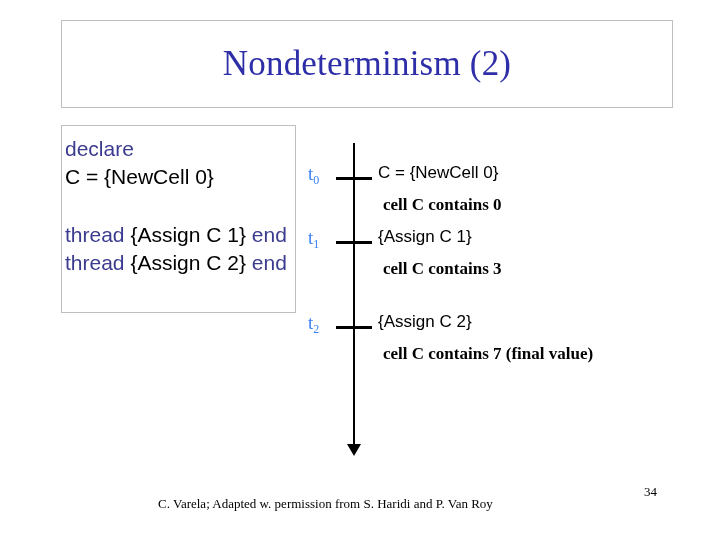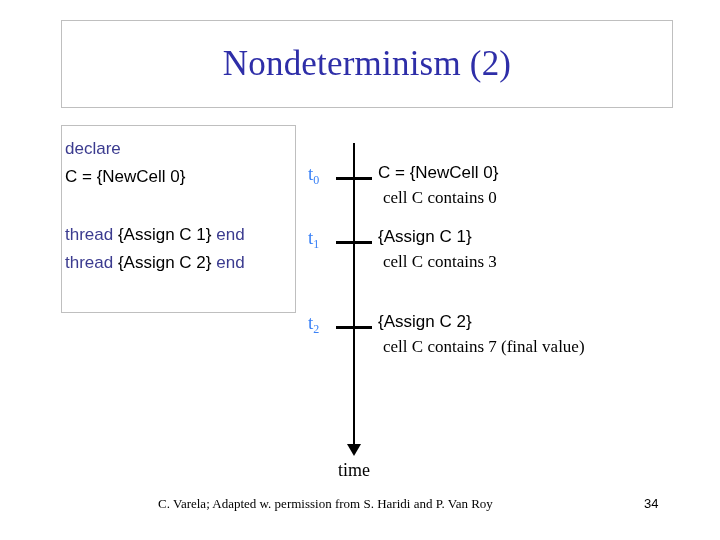--- a/index.html
+++ b/index.html
@@ -46,21 +46,21 @@
     left: 61px;
     top: 125px;
     width: 235px;
     height: 188px;
     border: 1px solid #bfbfbf;
     box-sizing: border-box;
     padding: 9px 0 0 3px;
   }
   .code-line {
     font-family: "Liberation Sans", sans-serif;
-    font-size: 17px;
+    font-size: 21px;
     line-height: 28px;
     color: #000000;
     white-space: nowrap;
   }
   .kw { color: #3b3b8f; }
   .code-gap { height: 30px; }
 
   
   .timeline-axis {
     position: absolute;
@@ -125,42 +125,43 @@
     left: 78px;
     top: -14px;
     font-family: "Liberation Sans", sans-serif;
     font-size: 17px;
     color: #000000;
     white-space: nowrap;
   }
   .event-sub {
     position: absolute;
     left: 83px;
-    top: 11px;
+    top: 18px;
     font-family: "Liberation Serif", serif;
     font-size: 17px;
     color: #000000;
     white-space: nowrap;
+    font-weight: bold;
   }
 
   
   .footer-credit {
     position: absolute;
     left: 158px;
     top: 496px;
     font-family: "Liberation Serif", serif;
     font-size: 13px;
     color: #000000;
     white-space: nowrap;
   }
   .footer-page {
     position: absolute;
     left: 644px;
-    top: 496px;
-    font-family: Liberation Sans, sans-serif;
+    top: 484px;
+    font-family: Liberation Serif, serif;
     font-size: 13px;
     color: #000000;
   }
 </style>
 </head>
 <body>
 
 <div class="slide">
 
   <div class="title-box">
@@ -178,21 +179,20 @@
     <div class="code-line">
       <span class="kw">thread</span><span> {Assign C 1} </span><span class="kw">end</span>
     </div>
     <div class="code-line">
       <span class="kw">thread</span><span> {Assign C 2} </span><span class="kw">end</span>
     </div>
   </div>
 
   <div class="timeline-axis"></div>
   <div class="timeline-arrowhead"></div>
-  <div class="time-label">time</div>
 
   <div class="event" style="top:177px;">
     <div class="event-tick"></div>
     <div class="event-tlabel">
       <span>t</span><sub>0</sub>
     </div>
     <div class="event-main">C = {NewCell 0}</div>
     <div class="event-sub">cell C contains 0</div>
   </div>
 

